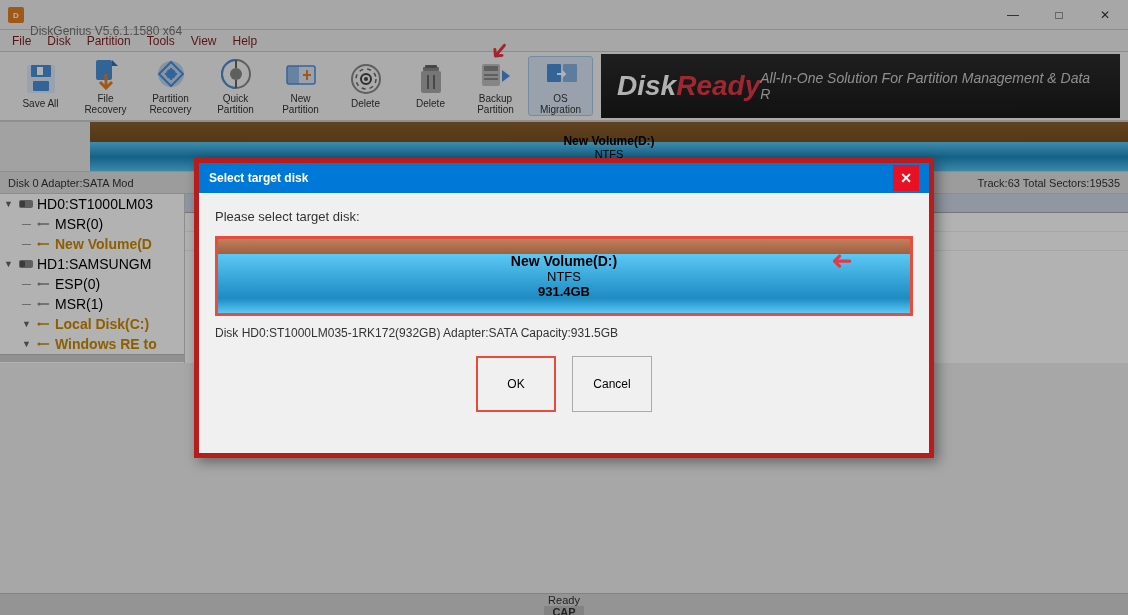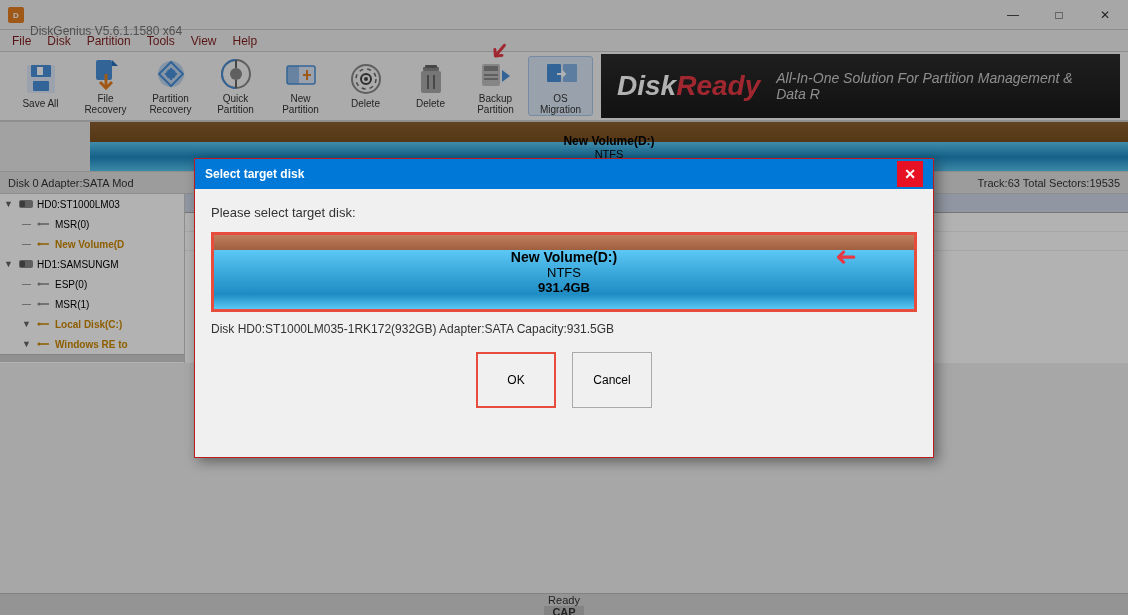--- a/index.html
+++ b/index.html
@@ -118,21 +118,20 @@
       margin-left: 8px;
     }
     #brand .brand-logo {
       font-size: 28px;
       font-weight: bold;
       color: white;
       font-style: italic;
     }
     #brand .brand-logo span { color: #e63946; }
     #brand .brand-tagline {
-      margin-left: 16px;
       font-size: 14px;
       color: #ccc;
       font-style: italic;
     }
 
     
     #disk-viz {
       height: 50px;
       background: #e8e8e8;
       position: relative;
@@ -198,21 +197,21 @@
       color: #666;
     }
     .tree-item .disk-icon {
       width: 16px;
       height: 14px;
       margin-right: 3px;
       display: inline-flex;
       align-items: center;
       justify-content: center;
     }
-    .tree-item .item-label { font-size: 10px; }
+    .tree-item .item-label { font-size: 14px; }
     .tree-item .item-label.yellow { color: #cc8800; font-weight: bold; }
 
     
     #right-detail {
       flex: 1;
       background: white;
       overflow: hidden;
       position: relative;
     }
 
@@ -295,21 +294,21 @@
       top: 0; left: 0; right: 0; bottom: 0;
       background: rgba(0,0,0,0.3);
       display: flex;
       align-items: center;
       justify-content: center;
       z-index: 100;
     }
 
     #dialog {
       background: #f0f0f0;
-      border: 1px solid #b91c1c;
+      border: 5px solid #b91c1c;
       box-shadow: 4px 4px 12px rgba(0,0,0,0.4);
       width: 740px;
       min-height: 300px;
     }
 
     #dialog-titlebar {
       background: #0078d7;
       height: 30px;
       display: flex;
       align-items: center;

